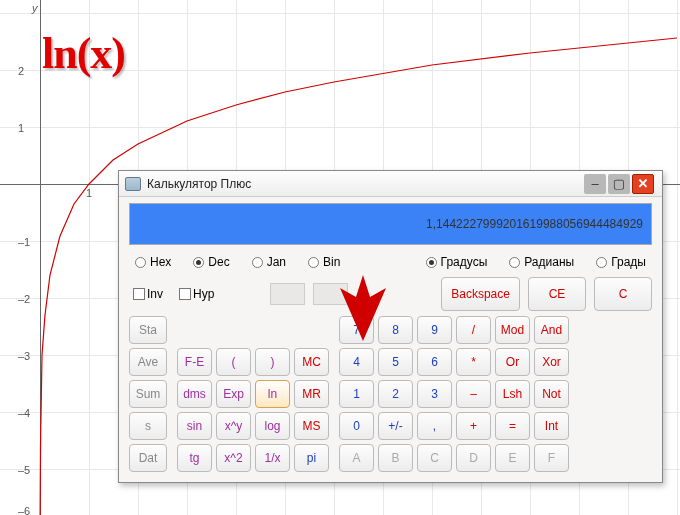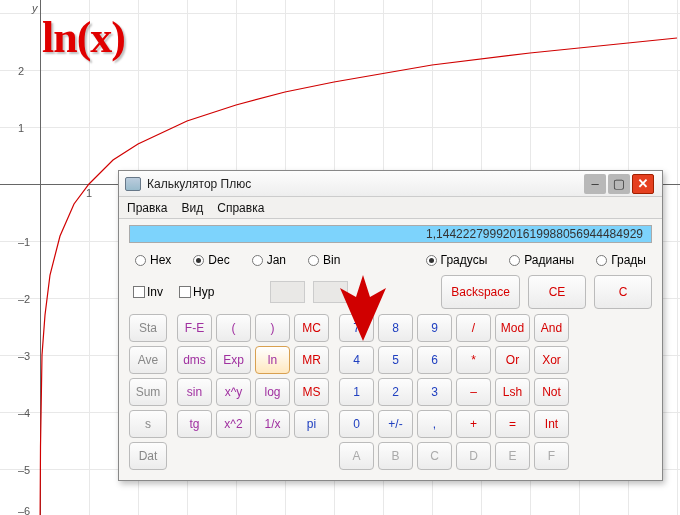--- a/index.html
+++ b/index.html
@@ -13,21 +13,21 @@
   .axis-line { position: absolute; background: #666; }
   .axis-x { left: 0; right: 0; height: 1px; }
   .axis-y { top: 0; bottom: 0; width: 1px; }
   .axis-label-y { position: absolute; font-size: 11px; color: #555; left: 18px; }
   .axis-label-x { position: absolute; font-size: 11px; color: #555; top: 187px; }
   .y-sym { position: absolute; left: 32px; top: 2px; font-style: italic; font-size: 11px; color: #555; }
 
   .ln-curve { position: absolute; inset: 0; }
   .ln-curve path { stroke: #d00000; stroke-width: 1.2; fill: none; }
 
-  .title-ln { position: absolute; left: 42px; top: 12px; font-family: "Times New Roman", serif; font-weight: bold; font-size: 44px; color: #e00000; text-shadow: 2px 2px 2px rgba(0,0,0,0.25); letter-spacing: -1px; }
+  .title-ln { position: absolute; left: 42px; top: 28px; font-family: "Times New Roman", serif; font-weight: bold; font-size: 44px; color: #e00000; text-shadow: 2px 2px 2px rgba(0,0,0,0.25); letter-spacing: -1px; }
 
   
   .calc-window { position: absolute; left: 118px; top: 170px; width: 545px;
     border: 1px solid #888; background: #f6f5f3;
     box-shadow: 2px 3px 6px rgba(0,0,0,0.25);
     display: flex; flex-direction: column; }
   .titlebar { height: 26px; background: linear-gradient(#fdfdfd,#eeeeee);
     display: flex; align-items: center; padding: 0 8px 0 6px;
     border-bottom: 1px solid #ccc; }
   .title-icon { width: 16px; height: 14px; margin-right: 6px;
@@ -38,39 +38,39 @@
   .win-min { background: #b8b8b8; color: #333; }
   .win-max { background: #b8b8b8; color: #333; }
   .win-close { background: #e54020; color: #fff; font-weight: bold; border: 1px solid #a02000;}
 
   .menubar { height: 22px; padding: 0 8px; display: flex; align-items: center; gap: 14px;
     background: #f2f1ef; border-bottom: 1px solid #ccc; font-size: 12px; }
   .menubar span { color: #111; }
 
   .calc-body { padding: 6px 10px 10px; display: flex; flex-direction: column; gap: 5px; }
 
-  .display { height: 18px; background: #7dd3fc; border: 1px solid #aaa;
+  .display { height: 42px; background: #3b82f6; border: 1px solid #aaa;
     display: flex; align-items: center; justify-content: flex-end;
     padding: 0 8px; font-size: 12px; color: #333; font-family: Arial, sans-serif; }
 
   .mode-row { display: flex; align-items: center; gap: 10px; height: 24px; font-size: 12px; }
   .radio { display: flex; align-items: center; gap: 4px; padding: 0 6px; }
   .radio .dot { width: 11px; height: 11px; border: 1px solid #777; border-radius: 50%; background: #fff; display: flex; align-items: center; justify-content: center;}
   .radio.sel .dot::after { content: ""; width: 5px; height: 5px; border-radius: 50%; background: #333; }
   .mode-spacer { flex: 1; }
 
   .opt-row { display: flex; align-items: center; gap: 8px; height: 30px; font-size: 12px; }
   .check { display: flex; align-items: center; gap: 2px; padding: 0 4px; }
   .check .box { width: 12px; height: 12px; border: 1px solid #777; background: #fff; }
   .small-slot { width: 35px; height: 22px; border: 1px solid #ccc; background: #e9e8e6; }
   .opt-spacer { width: 36px; }
   .red-btn { flex: 1; max-width: 90px; height: 34px; border: 1px solid #bbb; border-radius: 4px;
     background: linear-gradient(#fdfdfd,#ececec); color: #d60000; font-size: 12px; display: flex; align-items: center; justify-content: center; }
 
-  .keypad { display: flex; gap: 10px; margin-top: 2px;}
+  .keypad { display: flex; gap: 10px; margin-top: 2px; align-items: flex-end;}
   .pad-col { display: flex; flex-direction: column; gap: 4px; }
   .key-row { display: flex; gap: 4px; }
   .key { width: 35px; height: 28px; border: 1px solid #bbb; border-radius: 4px;
     background: linear-gradient(#fdfdfd,#ececec); font-size: 12px;
     display: flex; align-items: center; justify-content: center; cursor: pointer;}
   .key.blue { color: #2040c0; }
   .key.purp { color: #a030a0; }
   .key.red  { color: #d60000; }
   .key.gray { color: #aaa; }
   .key.hl   { background: linear-gradient(#fff, #ffe8c0); border-color: #d8a050; }
@@ -132,25 +132,20 @@
 <div class="calc-window">
   <div class="titlebar">
     <span class="title-icon"></span>
     <span class="title-text">Калькулятор Плюс</span>
     <div class="win-btns">
       <div class="win-btn win-min">–</div>
       <div class="win-btn win-max">▢</div>
       <div class="win-btn win-close">✕</div>
     </div>
   </div>
-  <div class="menubar">
-    <span>Правка</span>
-    <span>Вид</span>
-    <span>Справка</span>
-  </div>
   <div class="calc-body">
     <div class="display">1,1442227999201619988056944484929</div>
 
     <div class="mode-row">
       <div class="radio">
           <span class="dot"></span>
           <span>Hex</span>
         </div>
       <div class="radio sel">
           <span class="dot"></span>

